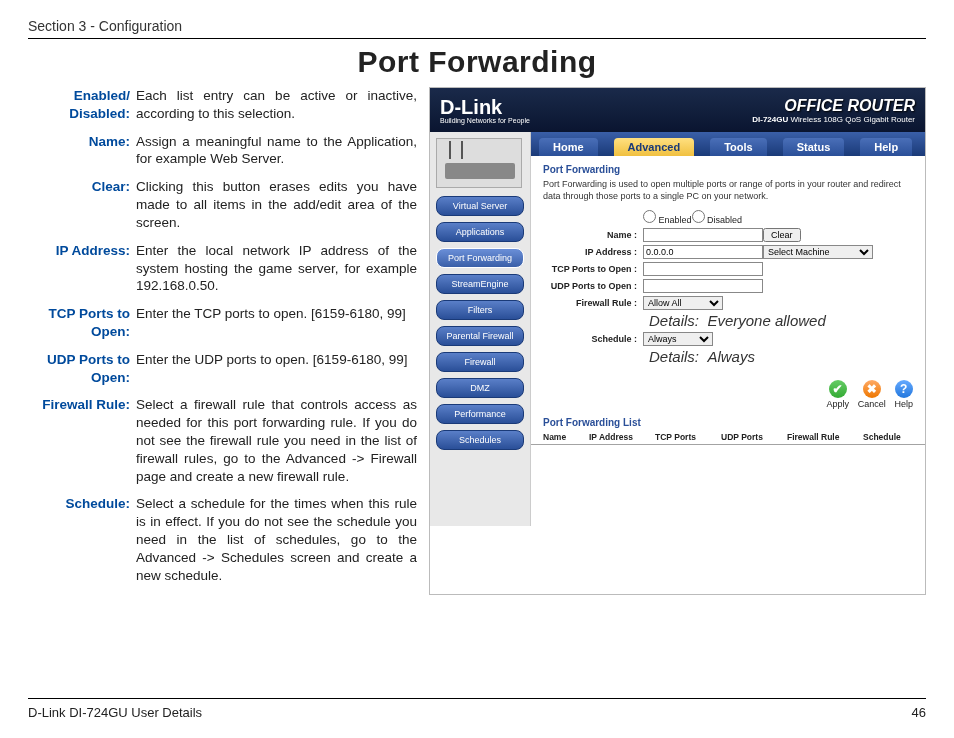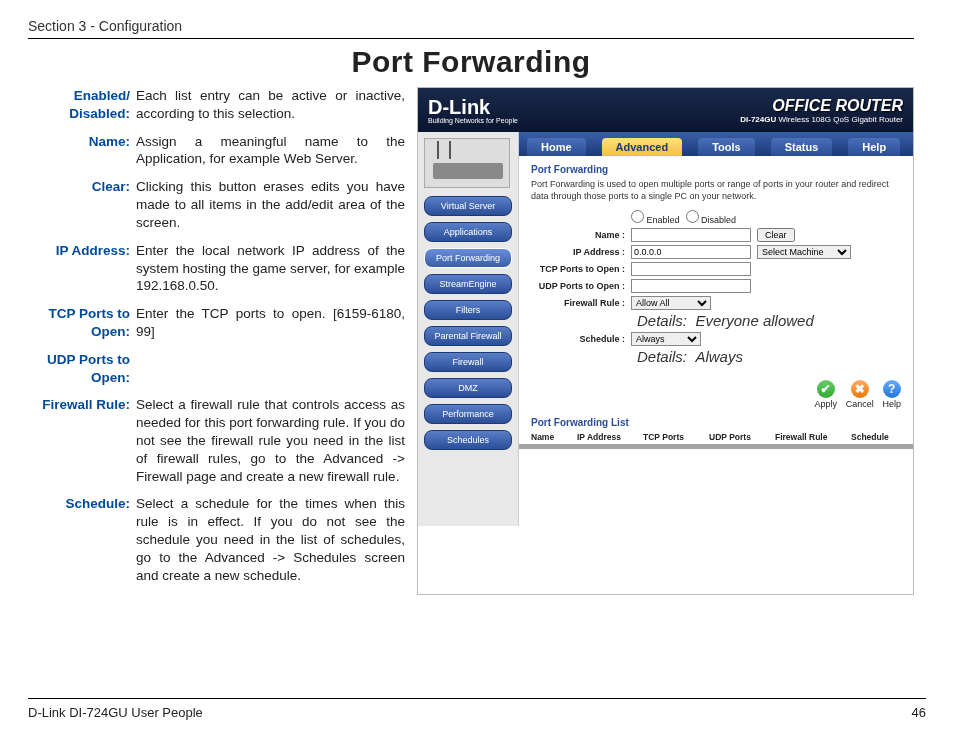--- a/index.html
+++ b/index.html
@@ -5,21 +5,21 @@
   * { box-sizing: border-box; margin: 0; padding: 0; }
   body {
     font-family: Arial, Helvetica, sans-serif;
     background: #fff;
     width: 954px;
     height: 738px;
     position: relative;
     color: #222;
   }
   .page {
-    padding: 18px 40px 0 28px;
+    padding: 18px 28px 0 28px;
   }
   .section-header {
     font-size: 14px;
     color: #333;
     padding-bottom: 4px;
     border-bottom: 1px solid #000;
     margin-bottom: 6px;
   }
   .page-title {
     font-family: "Arial Narrow", Arial, sans-serif;
@@ -143,30 +143,30 @@
     background: linear-gradient(#4a6fb8,#2a4f98);
     border-radius: 4px 4px 0 0;
     cursor:pointer;
   }
   .tab.active { background: linear-gradient(#ffe080,#f0c040); color:#1a3a78; }
   .panel { padding: 8px 12px; font-size: 9px; }
   .panel-title { color:#2a4f98; font-weight:bold; font-size:10px; }
   .panel-desc { margin: 4px 0 8px 0; color:#333; line-height:1.3;}
   .form-row { display:flex; align-items:center; margin: 3px 0; }
   .form-label { width: 100px; text-align:right; padding-right:6px; font-weight:bold; }
-  .form-ctrl { flex:1; display:flex; align-items:flex-start; gap:6px; }
+  .form-ctrl { flex:1; display:flex; align-items:flex-start; }
   .form-row input[type=text] { font-size:9px; padding:1px 2px; border:1px solid #888; }
   .form-row select { font-size:9px; border:1px solid #888;}
   .sub-row { padding-left: 106px; font-size:15px; margin-top:-1px; margin-bottom:3px; color:#333;font-style:italic;}
   .action-row { text-align:right; padding: 4px 12px; }
   .action-btn { display:inline-block; text-align:center; margin-left:6px; font-size:9px;}
   .action-btn .circle { width:18px;height:18px;border-radius:50%; margin:0 auto 1px; color:#fff; font-weight:bold; font-size:12px; line-height:18px;}
   .c-green{background:linear-gradient(#6c6,#3a3);} .c-orange{background:linear-gradient(#fa6,#e70);} .c-blue{background:linear-gradient(#6af,#27d);}
   .list-title { color:#2a4f98; font-weight:bold; font-size:10px; padding:4px 12px 2px;}
-  .list-header { display:flex; font-size:8.5px; font-weight:bold; padding:2px 12px; gap:6px; border-bottom:5px solid #a3a3a3;}
+  .list-header { display:flex; font-size:8.5px; font-weight:bold; padding:2px 12px; gap:6px; border-bottom:1px solid #a3a3a3;}
   .list-header span:nth-child(1){width:40px}
   .list-header span:nth-child(2){width:60px}
   .list-header span:nth-child(3){width:60px}
   .list-header span:nth-child(4){width:60px}
   .list-header span:nth-child(5){width:70px}
   .list-header span:nth-child(6){width:50px}
 
   .footer {
     position: absolute;
     bottom: 18px;
@@ -202,20 +202,21 @@
         <div class="def-row">
           <div class="def-label">IP Address:</div>
           <div class="def-text">Enter the local network IP address of the system hosting the game server, for example 192.168.0.50.</div>
         </div>
         <div class="def-row">
           <div class="def-label">TCP Ports to Open:</div>
           <div class="def-text">Enter the TCP ports to open. [6159-6180, 99]</div>
         </div>
         <div class="def-row">
           <div class="def-label">UDP Ports to Open:</div>
+          <div class="def-text">Enter the UDP ports to open. [6159-6180, 99]</div>
         </div>
         <div class="def-row">
           <div class="def-label">Firewall Rule:</div>
           <div class="def-text">Select a firewall rule that controls access as needed for this port forwarding rule. If you do not see the firewall rule you need in the list of firewall rules, go to the Advanced -&gt; Firewall page and create a new firewall rule.</div>
         </div>
         <div class="def-row">
           <div class="def-label">Schedule:</div>
           <div class="def-text">Select a schedule for the times when this rule is in effect. If you do not see the schedule you need in the list of schedules, go to the Advanced -&gt; Schedules screen and create a new schedule.</div>
         </div>
       </div>
@@ -277,21 +278,21 @@
                 <div class="form-ctrl">
                   <input type="text" style="width: 120px;" value="">
                   <button style="font-size:9px;padding:0 6px;">Clear</button>
                 </div>
               </div>
 
               <div class="form-row">
                 <div class="form-label">IP Address :</div>
                 <div class="form-ctrl">
                   <input type="text" style="width: 120px;" value="0.0.0.0">
-                  <select style="width:94px"><option>Select Machine</option></select>
+                  <select style="width:110px"><option>Select Machine</option></select>
                 </div>
               </div>
 
               <div class="form-row">
                 <div class="form-label">TCP Ports to Open :</div>
                 <div class="form-ctrl">
                     <input type="text" style="width: 120px;" value="">
                   </div>
               </div>
 
@@ -335,15 +336,15 @@
                 <span>Schedule</span>
               </div>
           </div>
         </div>
       </div>
     </div>
   </div>
 </div>
 
 <div class="footer">
-  <span>D-Link DI-724GU User People</span>
+  <span>D-Link DI-724GU User Details</span>
   <span>46</span>
 </div>
 
 </body></html>

